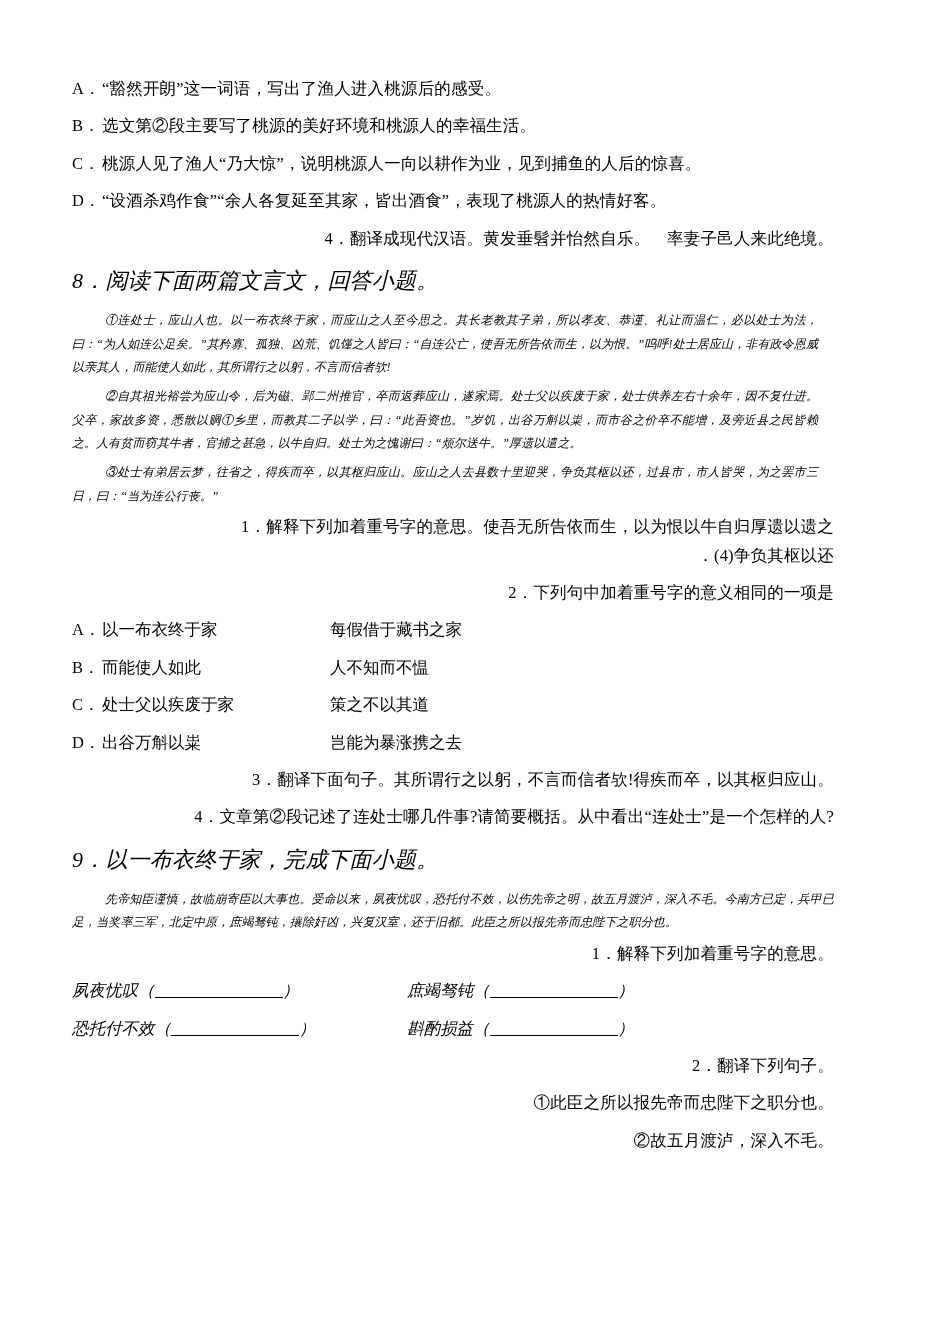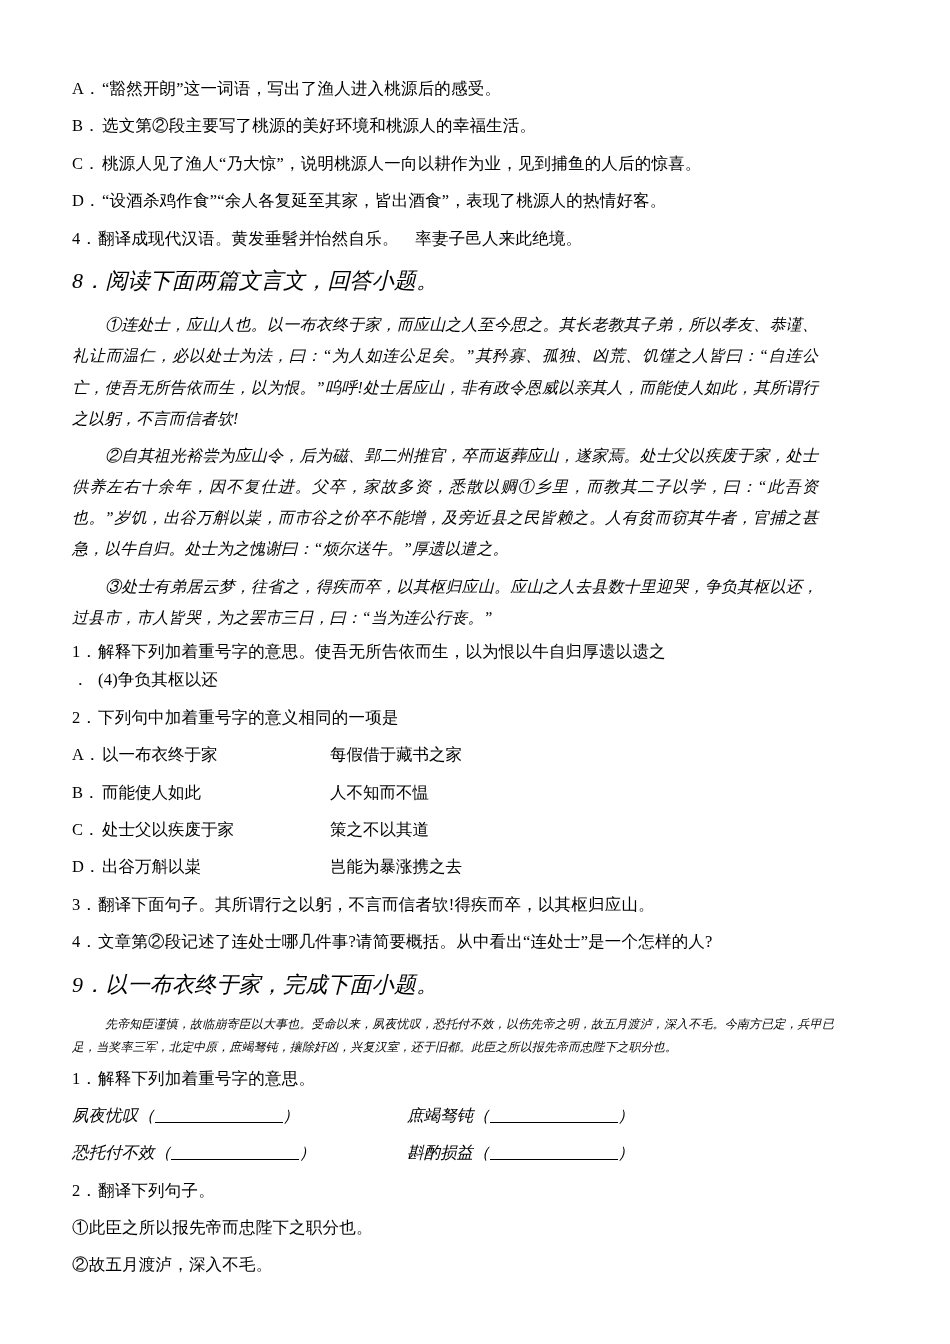--- a/index.html
+++ b/index.html
@@ -29,36 +29,37 @@
   }
   .choice .lbl {
     display: inline-block;
     min-width: 30px;
   }
   .numitem {
     font-size: 16.5px;
     line-height: 1.6;
     margin: 0 0 11px 0;
     letter-spacing: 0.2px;
+    text-align: right;
   }
   .numitem .num {
     display: inline-block;
     min-width: 26px;
   }
   .bigq {
     font-size: 22px;
     line-height: 1.6;
     margin: 0 0 11px 0;
     letter-spacing: 0.2px;
     font-style: italic;
   }
   .passage {
     font-family: "Liberation Serif", "DejaVu Serif", serif;
     font-style: italic;
-    font-size: 16px;
+    font-size: 12px;
     line-height: 1.95;
     margin: 0 16px 6px 0;
     text-align: justify;
     text-indent: 33px;
     letter-spacing: 0.1px;
   }
   .passage-plain {
     font-family: "Liberation Serif", "DejaVu Serif", serif;
     font-style: italic;
     font-size: 12px;

